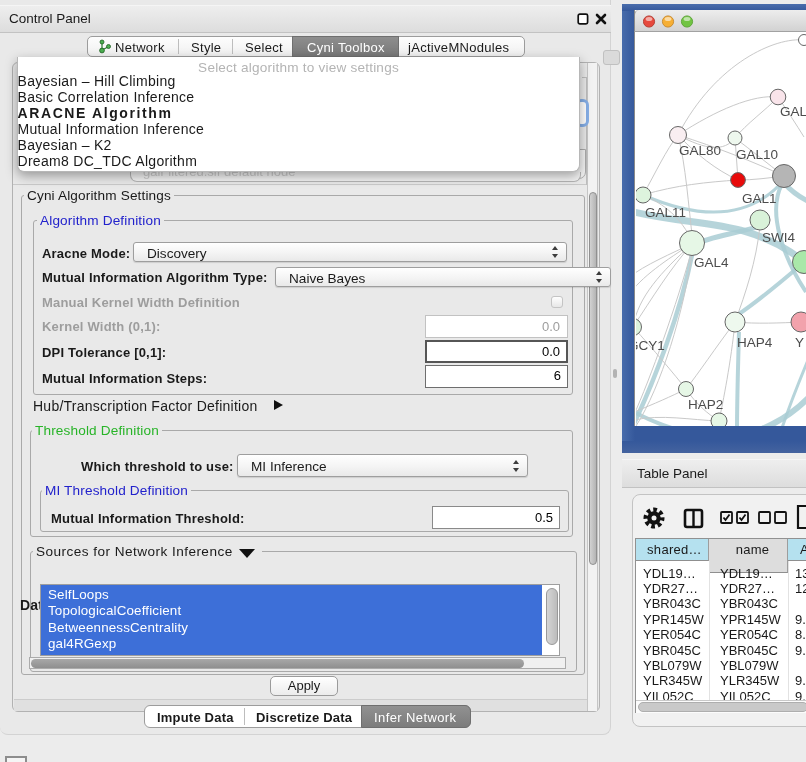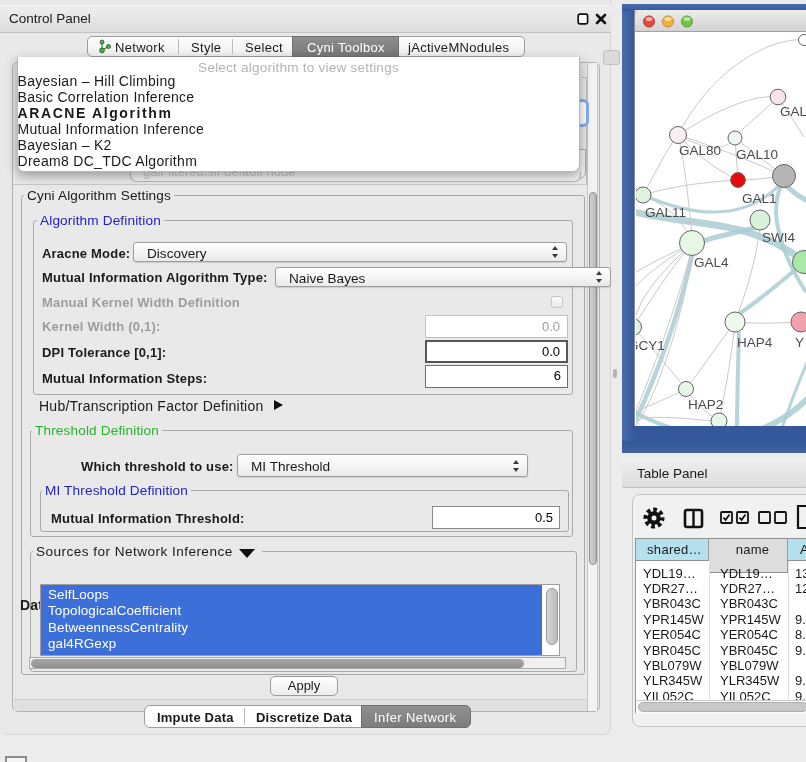--- a/index.html
+++ b/index.html
@@ -81,28 +81,28 @@
   </div>
 <div class="abs dis" style="left:42px;top:295px;">Manual Kernel Width Definition</div>
 <div class="abs" style="left:551px;top:296px;width:12px;height:12px;border:1px solid #c4c4c4;border-radius:3px;background:linear-gradient(#fefefe,#e7e7e7);box-sizing:border-box;"></div>
 <div class="abs dis" style="left:42px;top:319px;">Kernel Width (0,1):</div>
 <div class="abs tfield" style="left:425px;top:315px;width:143px;height:23px;border:1px solid #c2c2c2;box-sizing:border-box;line-height:21px;padding-right:7px;color:#9d9d9d;">0.0</div>
 <div class="abs b" style="left:42px;top:345px;">DPI Tolerance [0,1]:</div>
 <div class="abs tfield" style="left:425px;top:340px;width:143px;height:23px;border:2px solid #565656;box-sizing:border-box;line-height:19px;padding-right:6px;color:#000;">0.0</div>
 <div class="abs b" style="left:42px;top:371px;">Mutual Information Steps:</div>
 <div class="abs tfield" style="left:425px;top:365px;width:143px;height:23px;border:1.5px solid #6e6e6e;box-sizing:border-box;line-height:20px;padding-right:6px;color:#000;">6</div>
 
-<div class="abs" style="left:39px;top:398px;font-size:14px;letter-spacing:0.25px;">Hub/Transcription Factor Definition</div>
+<div class="abs" style="left:33px;top:398px;font-size:14px;letter-spacing:0.25px;">Hub/Transcription Factor Definition</div>
 <div class="abs" style="left:274px;top:400px;width:0;height:0;border-top:5.5px solid transparent;border-bottom:5.5px solid transparent;border-left:9px solid #111;"></div>
 
 <div class="abs gbox" style="left:30px;top:430px;width:541px;height:105px;"></div>
 <div class="abs gtitle" style="left:32px;top:424px;color:#28b428;">Threshold Definition</div>
 <div class="abs b" style="left:81px;top:459px;">Which threshold to use:</div>
 <div class="abs combo" style="left:237px;top:454px;width:291px;height:23px;box-sizing:border-box;">
-    <span class="ct" style="top:4px;">MI Threshold</span>
+    <span class="ct" style="top:4px;">MI Inference</span>
     <span class="spin"></span>
   </div>
 <div class="abs gbox" style="left:40px;top:490px;width:527px;height:40px;"></div>
 <div class="abs gtitle" style="left:42px;top:484px;color:#2222cc;">MI Threshold Definition</div>
 <div class="abs b" style="left:51px;top:511px;">Mutual Information Threshold:</div>
 <div class="abs tfield" style="left:432px;top:506px;width:128px;height:23px;border:1px solid #8a8a8a;box-sizing:border-box;line-height:21px;padding-right:6px;color:#000;">0.5</div>
 
 <div class="abs gbox" style="left:30px;top:551px;width:545px;height:119px;"></div>
 <div class="abs gtitle" style="left:33px;top:545px;letter-spacing:0.45px;">Sources for Network Inference</div>
 <div class="abs" style="left:232px;top:545px;width:30px;height:13px;background:#e9e9e9;"></div>

